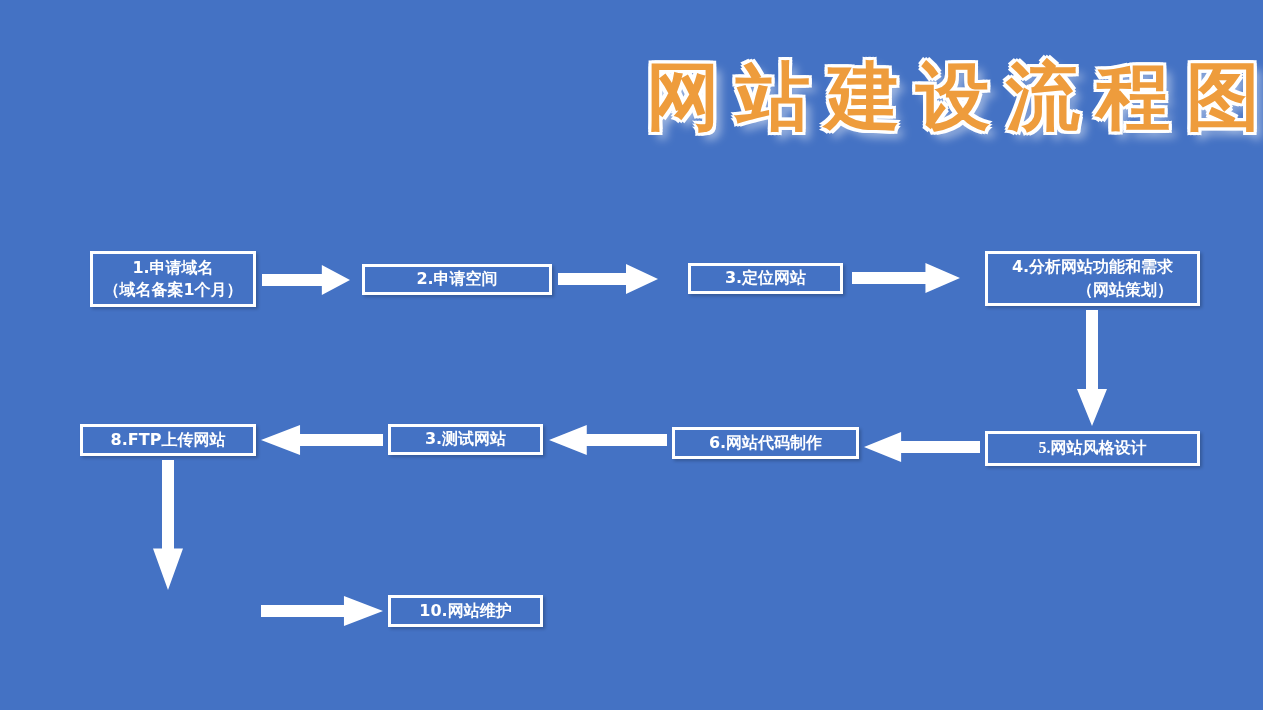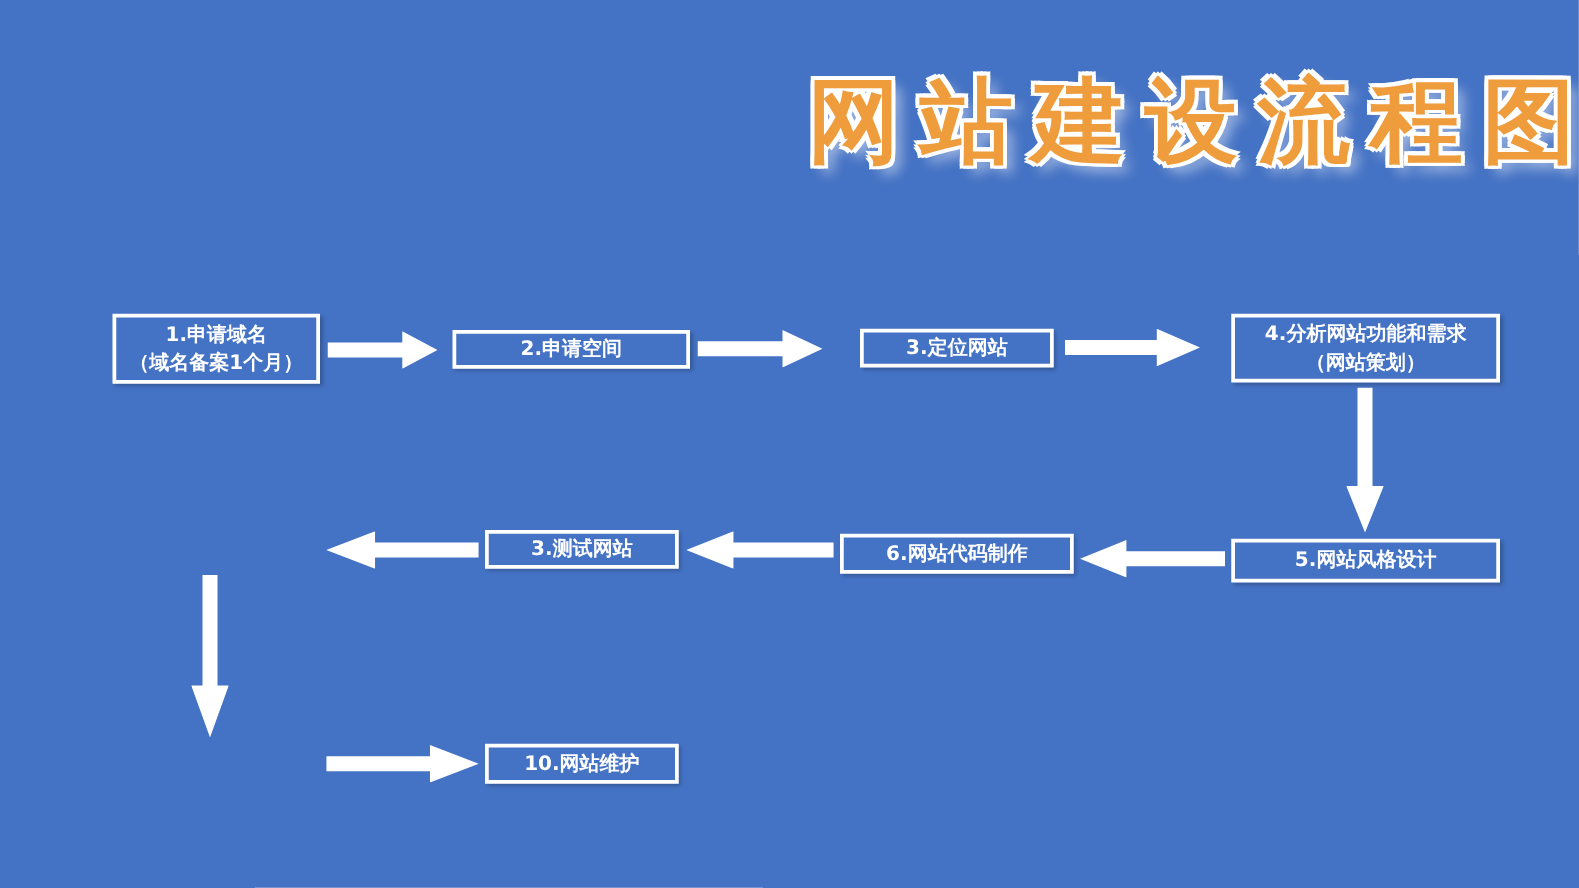--- a/index.html
+++ b/index.html
@@ -45,22 +45,22 @@
     box-shadow: 2px 2px 3px rgba(0,0,0,0.22);
   }
   .arrow { position: absolute; }
   .arrow svg { display: block; width: 100%; height: 100%; }
   .arrow polygon { fill: #FFFFFF; }
 
   
   .n1  { left: 90px;  top: 251px; width: 166px; height: 56px; }
   .n2  { left: 362px; top: 264px; width: 190px; height: 31px; }
   .n3  { left: 688px; top: 263px; width: 155px; height: 31px; }
-  .n4  { left: 985px; top: 251px; width: 215px; height: 55px; }
-  .n5  { left: 985px; top: 431px; width: 215px; height: 35px; }
+  .n4  { left: 985px; top: 251px; width: 215px; height: 55px; text-align: right; }
+  .n5  { left: 985px; top: 431px; width: 215px; height: 35px; font-family: Liberation Serif, serif; }
   .n6  { left: 672px; top: 427px; width: 187px; height: 32px; }
   .n7  { left: 388px; top: 424px; width: 155px; height: 31px; }
   .n8  { left: 80px;  top: 424px; width: 176px; height: 32px; }
   .n9  { left: 80px;  top: 595px; width: 176px; height: 32px; }
   .n10 { left: 388px; top: 595px; width: 155px; height: 32px; }
 
   
   .a1 { left: 262px;  top: 265px; width: 88px;  height: 30px; }
   .a2 { left: 558px;  top: 264px; width: 100px; height: 30px; }
   .a3 { left: 852px;  top: 263px; width: 108px; height: 30px; }
@@ -80,20 +80,21 @@
 
   <div class="node n1">1.申请域名
 （域名备案1个月）</div>
   <div class="node n2">2.申请空间</div>
   <div class="node n3">3.定位网站</div>
   <div class="node n4">4.分析网站功能和需求
 （网站策划）</div>
   <div class="node n5">5.网站风格设计</div>
   <div class="node n6">6.网站代码制作</div>
   <div class="node n7">3.测试网站</div>
+  <div class="node n8">8.FTP上传网站</div>
   <div class="node n10">10.网站维护</div>
 
   <div class="arrow a1">
     <svg viewBox="0 0 100 30" preserveAspectRatio="none">
         <polygon points="0,9 68,9 68,0 100,15 68,30 68,21 0,21"></polygon>
       </svg>
   </div>
   <div class="arrow a2">
     <svg viewBox="0 0 100 30" preserveAspectRatio="none">
         <polygon points="0,9 68,9 68,0 100,15 68,30 68,21 0,21"></polygon>

